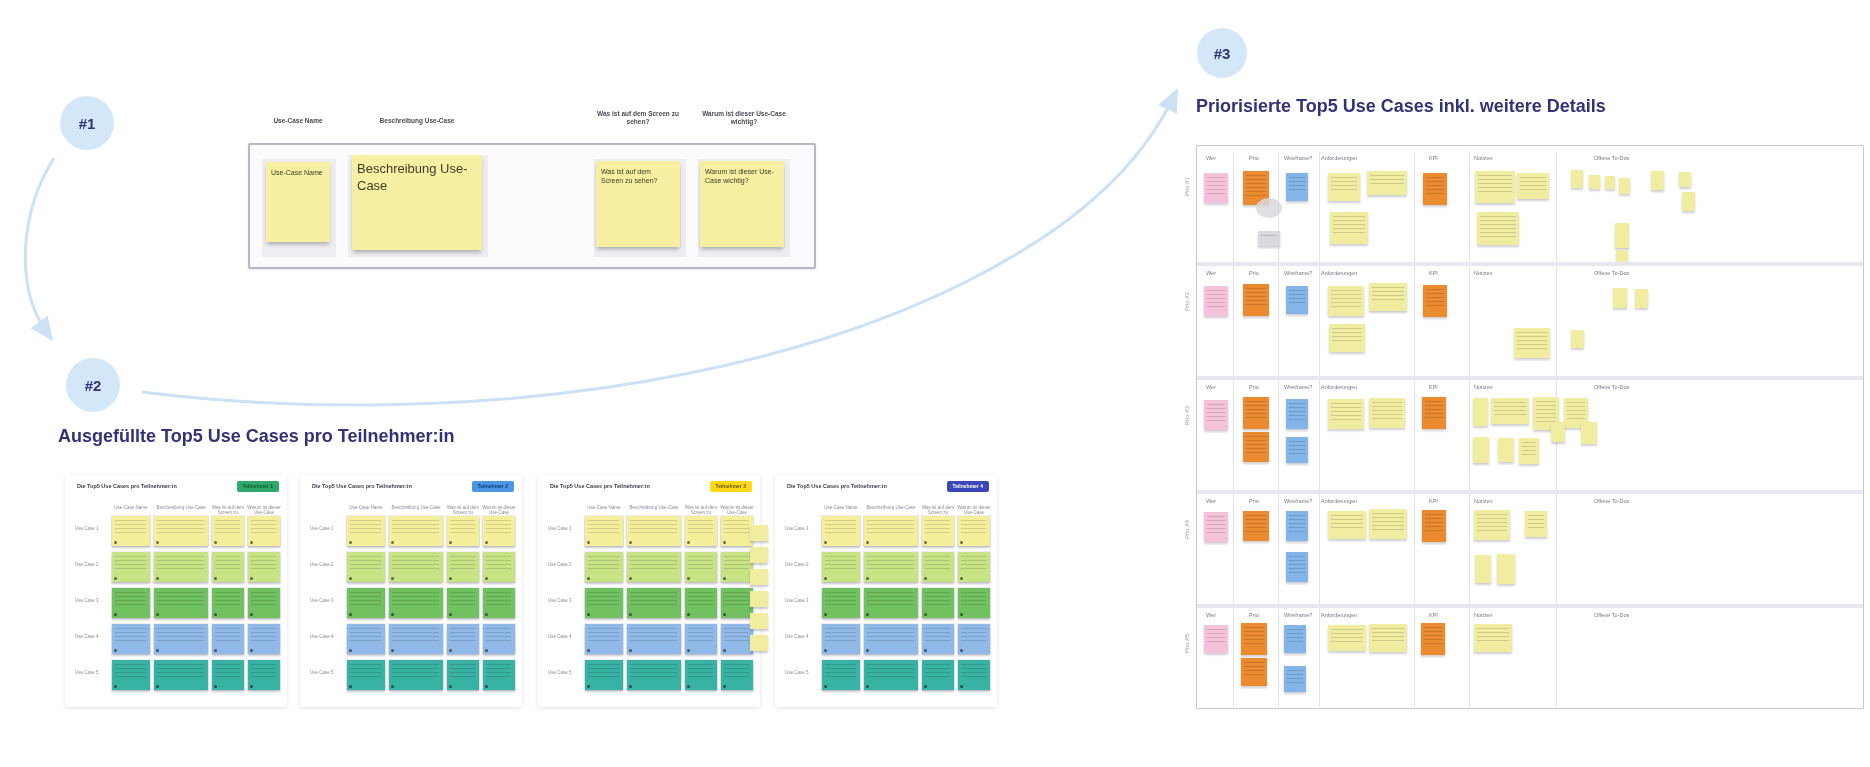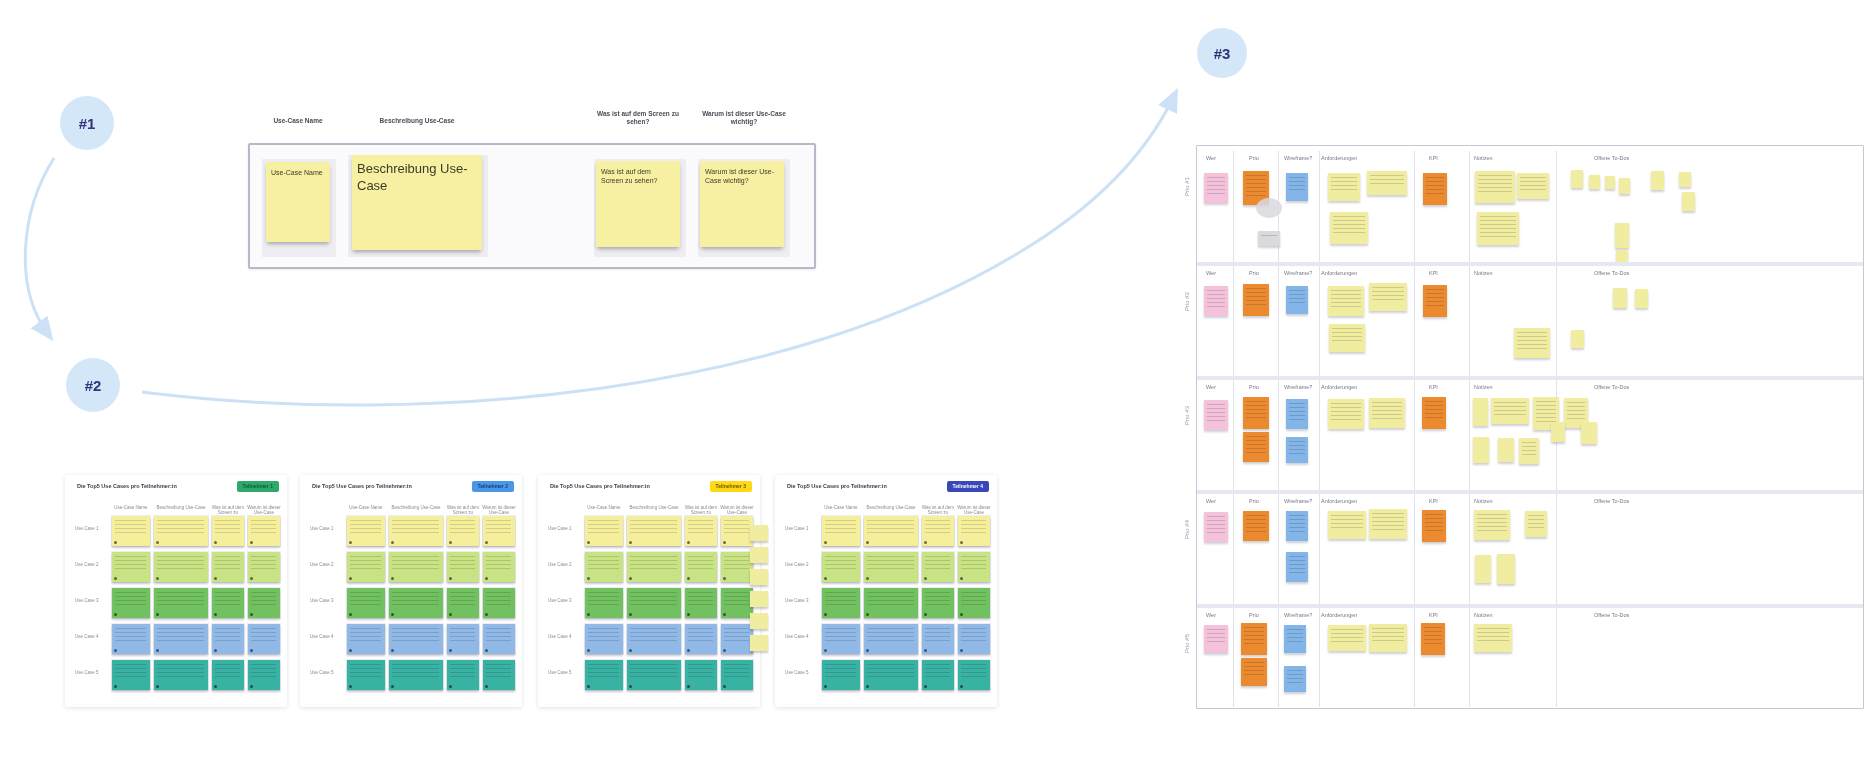--- a/index.html
+++ b/index.html
@@ -80,20 +80,21 @@
     <div class="tstrip" style="left:448px;top:14px;width:92px;height:98px;"></div>
   </div>
   <div class="tnote small" style="left:266px;top:162px;width:64px;height:80px;">Use-Case Name</div>
   <div class="tnote big" style="left:352px;top:155px;width:130px;height:95px;">Beschreibung Use-Case</div>
   <div class="tnote small" style="left:596px;top:161px;width:84px;height:86px;">Was ist auf dem Screen zu sehen?</div>
   <div class="tnote small" style="left:700px;top:161px;width:84px;height:86px;">Warum ist dieser Use-Case wichtig?</div>
 
   <div class="circle" style="left:66px;top:358px;">
     <span>#2</span>
   </div>
+  <div class="heading" style="left:58px;top:424px;">Ausgefüllte Top5 Use Cases pro Teilnehmer:in</div>
   <div class="boards">
       <div class="board" style="left: 0px;">
         <div class="board-title">Die Top5 Use Cases pro Teilnehmer:in</div>
         <div class="board-badge" style="background: rgb(47, 168, 107); color: rgb(13, 92, 54);">Teilnehmer 1</div>
         <div class="bch" style="left: 46px; width: 40px;">Use-Case Name</div>
         <div class="bch" style="left: 88px; width: 56px;">Beschreibung Use-Case</div>
         <div class="bch" style="left: 146px; width: 34px;">Was ist auf dem Screen zu sehen?</div>
         <div class="bch" style="left: 182px; width: 34px;">Warum ist dieser Use-Case wichtig?</div>
         <div class="brl" style="top: 51px;">Use Case 1</div>
         <div class="bcell" style="left: 46px; top: 40px; width: 40px;">
@@ -384,20 +385,21 @@
         </div>
         <div class="bcell" style="left: 182px; top: 184px; width: 34px;">
           <div class="psticky" style="background: rgb(56, 178, 163);"></div>
         </div>
       </div>
     </div>
 
   <div class="circle" style="left:1197px;top:28px;width:50px;height:50px;">
     <span>#3</span>
   </div>
+  <div class="heading" style="left:1196px;top:94px;">Priorisierte Top5 Use Cases inkl. weitere Details</div>
   <div class="ptable">
       <div class="band" style="top: 5px; height: 111px;">
         <div class="vdiv" style="left: 36px;"></div>
         <div class="vdiv" style="left: 81px;"></div>
         <div class="vdiv" style="left: 122px;"></div>
         <div class="vdiv" style="left: 217px;"></div>
         <div class="vdiv" style="left: 272px;"></div>
         <div class="vdiv" style="left: 359px;"></div>
         <div class="pch" style="left: 9px;">Wer</div>
         <div class="pch" style="left: 52px;">Prio</div>

